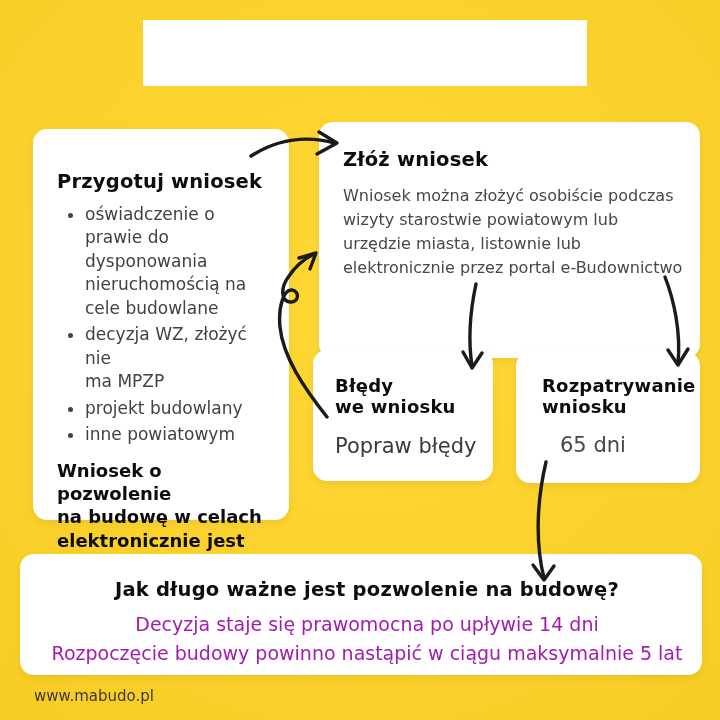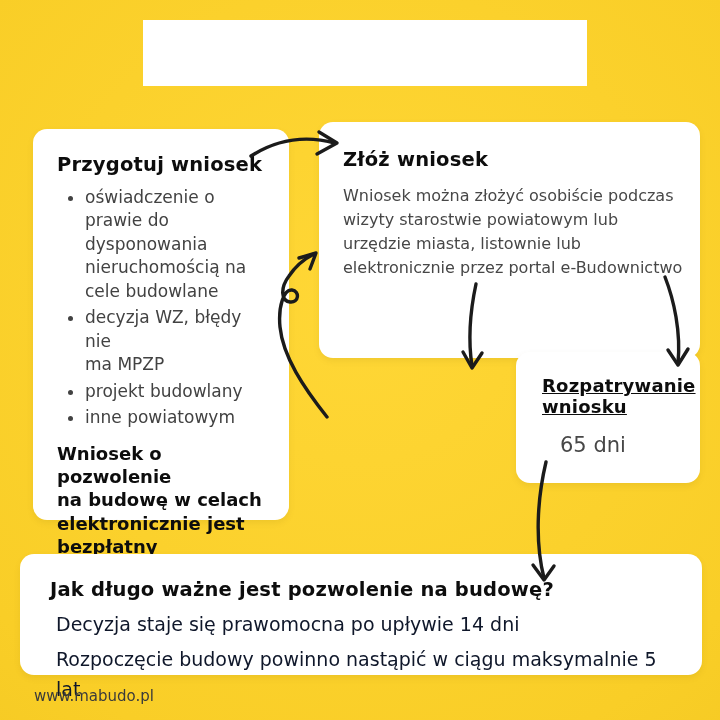--- a/index.html
+++ b/index.html
@@ -29,40 +29,40 @@
     position:absolute;background:#FFFFFF;border-radius:14px;
     box-shadow:0 3px 6px rgba(122,100,0,0.10);
     box-sizing:border-box;color:#454545;
   }
   .card h2{
     margin:0;color:#0D0D0D;font-weight:800;letter-spacing:0.2px;
   }
   .pre{white-space:pre-line;}
 
   .card-prepare{left:33px;top:129px;width:256px;height:391px;padding:24px 12px 18px 24px;}
-  .card-prepare h2{font-size:19.5px;margin-bottom:10px;}
+  .card-prepare h2{font-size:19.5px;margin-bottom:10px;margin-top:17px;}
   .card-prepare ul{margin:9px;padding:0 0 0 19px;list-style:disc;}
   .card-prepare li{font-size:17px;line-height:1.38;color:#424242;margin:0 0 3px 0;}
   .card-prepare .note{font-size:18px;font-weight:800;color:#0D0D0D;line-height:1.3;margin:12px 0 0 0;}
 
   .card-submit{left:319px;top:122px;width:381px;height:236px;padding:26px 16px 0 24px;}
   .card-submit h2{font-size:19.5px;margin-bottom:13px;}
   .card-submit p{margin:0;font-size:16px;line-height:1.5;color:#474747;}
 
   .card-errors{left:313px;top:350px;width:180px;height:131px;padding:25px 8px 0 22px;}
   .card-errors h2{font-size:18px;line-height:1.18;}
   .card-errors p{margin:17px 0 0 0;font-size:21px;color:#3A3A3A;}
 
   .card-review{left:516px;top:352px;width:184px;height:131px;padding:23px 6px 0 26px;}
-  .card-review h2{font-size:18px;line-height:1.18;text-decoration:underline;}
+  .card-review h2{font-size:18px;line-height:1.18;}
   .card-review p{margin:16px 0 0 18px;font-size:21px;color:#474747;}
 
-  .card-validity{left:20px;top:554px;width:682px;height:121px;padding:24px 18px 0 30px;}
+  .card-validity{left:20px;top:554px;width:682px;height:121px;padding:24px 18px 0 30px;text-align:center;}
   .card-validity h2{font-size:19.5px;margin-bottom:9px;}
-  .card-validity p{margin:6px;font-size:19px;line-height:1.55;color:#0f172a;}
+  .card-validity p{margin:0;font-size:19px;line-height:1.55;color:#a21caf;}
 
   .footer{
     position:absolute;left:34px;top:687px;font-size:15px;color:#3B3B3B;text-align:right;
   }
   
   .arrows{
     position:absolute;left:0;top:0;width:720px;height:720px;
     pointer-events:none;z-index:5;
   }
   .arrows path{
@@ -78,39 +78,44 @@
   <div class="banner-backdrop"></div>
 
   <section class="card card-prepare">
     <h2>Przygotuj wniosek</h2>
     <ul>
       <li class="pre">oświadczenie o
 prawie do
 dysponowania
 nieruchomością na
 cele budowlane</li>
-      <li class="pre">decyzja WZ, błędy nie
+      <li class="pre">decyzja WZ, złożyć nie
 ma MPZP</li>
       <li class="pre">projekt budowlany</li>
       <li class="pre">inne powiatowym</li>
     </ul>
     <p class="note pre">Wniosek o pozwolenie
 na budowę w celach
 elektronicznie jest
 bezpłatny</p>
   </section>
 
   <section class="card card-submit">
     <h2>Złóż wniosek</h2>
     <p class="pre">Wniosek można złożyć osobiście podczas
 wizyty starostwie powiatowym lub
 urzędzie miasta, listownie lub
 elektronicznie przez portal e-Budownictwo</p>
   </section>
 
+  <section class="card card-errors">
+    <h2 class="pre">Błędy
+we wniosku</h2>
+    <p>Popraw błędy</p>
+  </section>
 
   <section class="card card-review">
     <h2 class="pre">Rozpatrywanie
 wniosku</h2>
     <p>65 dni</p>
   </section>
 
   <section class="card card-validity">
     <h2>Jak długo ważne jest pozwolenie na budowę?</h2>
     <p>Decyzja staje się prawomocna po upływie 14 dni</p>

